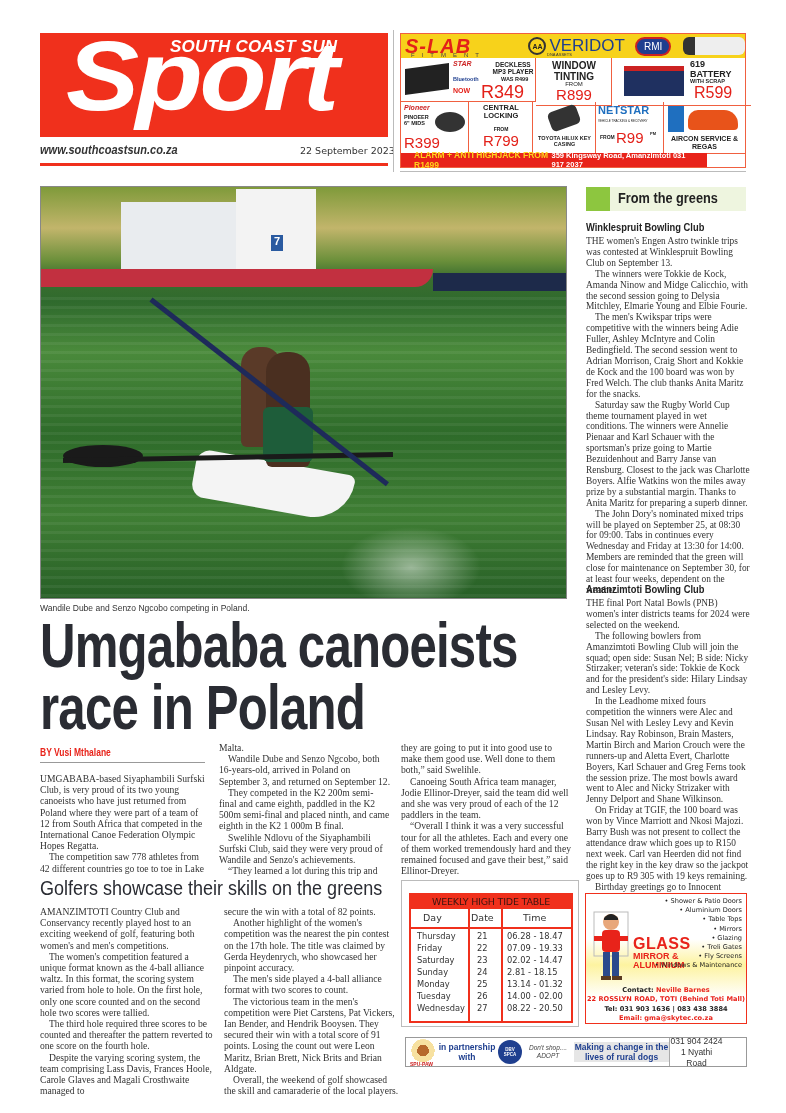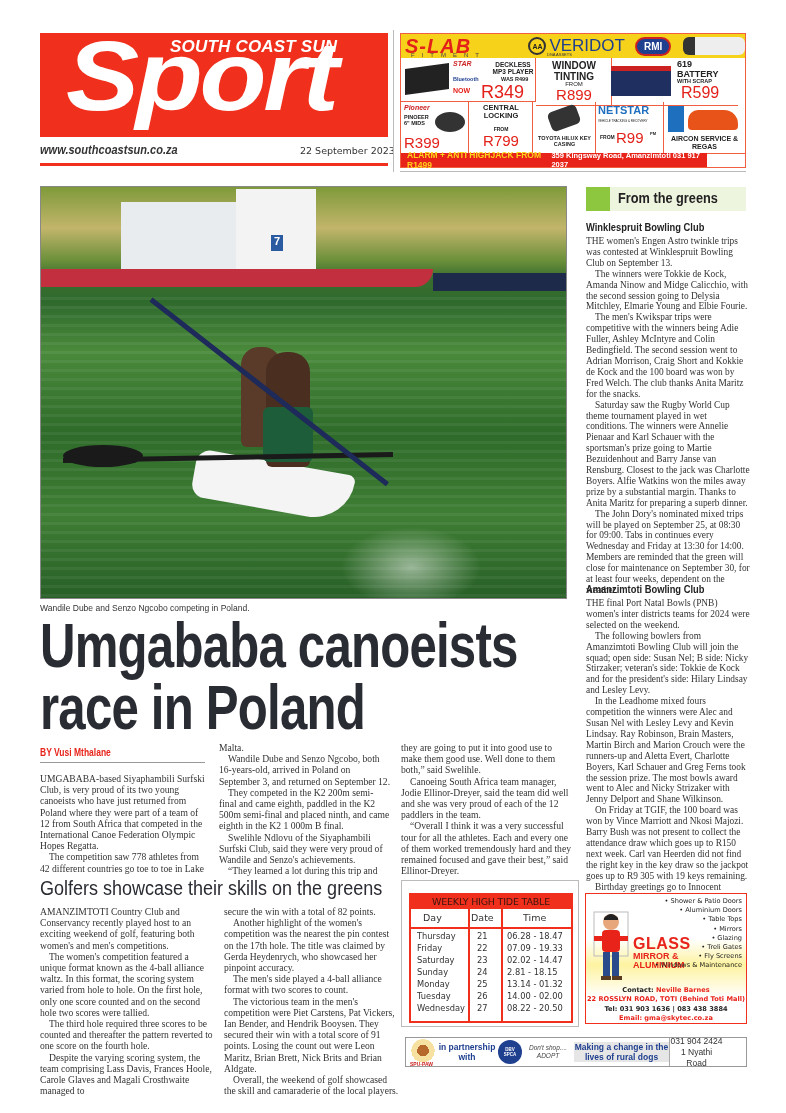--- a/index.html
+++ b/index.html
@@ -17,26 +17,26 @@
   .hrule-top { left: 400px; top: 171px; width: 346px; height: 1px; background: #bbb; }
 
   
   .ad { left: 400px; top: 33px; width: 346px; height: 135px; border: 1px solid #f06040; background: #fff; font-family: "Liberation Sans", sans-serif; }
   .ad-top { position: absolute; left: 0; top: 0; width: 344px; height: 24px; background: #f7d21b; display: flex; align-items: center; }
   .ad-slab { font-weight: bold; font-style: italic; color: #e32019; font-size: 20px; letter-spacing: 1px; margin-left: 4px; width: 108px; }
   .ad-slab-sub { position: absolute; left: 10px; top: 18px; font-size: 6px; letter-spacing: 7px; color: #444; }
   .ad-aa { width: 18px; height: 18px; border-radius: 50%; background: #f7d21b; border: 2px solid #333; font-size: 7px; font-weight: bold; display: flex; align-items: center; justify-content: center; margin-left: 16px; }
   .ad-veridot { font-size: 17px; color: #1f3f8f; margin-left: 3px; font-weight: normal; }
   .ad-veridot-sub { position: absolute; left: 146px; top: 18px; font-size: 4px; color:#333; }
-  .ad-rmi { margin-left: 10px; background: #1f3f8f; color: #fff; font-weight: bold; font-size: 10px; padding: 2px 7px; border-radius: 10px; border: 2px solid #c22; }
+  .ad-rmi { margin-left: 10px; background: #1f3f8f; color: #fff; font-weight: normal; font-size: 10px; padding: 2px 7px; border-radius: 10px; border: 2px solid #c22; }
   .ad-car { margin-left: 12px; width: 62px; height: 18px; background: linear-gradient(90deg,#333 0 20%, #eee 20% 100%); border-radius: 6px; }
   .ad-cell { position: absolute; border-right: 1px solid #f06040; border-bottom: 1px solid #f06040; }
   .ad-price { color: #e32019; font-weight: normal; font-family: "Liberation Sans", sans-serif; line-height: 1; }
   .ad-label { font-weight: bold; color: #222; font-size: 8px; line-height: 1.1; text-align: center; }
-  .ad-bottom { position: absolute; left: 0; bottom: 0; width: 306px; height: 14px; background: #e8231a; display: flex; align-items: center; justify-content: space-between; padding: 0 6px; }
+  .ad-bottom { position: absolute; left: 0; bottom: 0; width: 306px; height: 14px; background: #e8231a; display: flex; align-items: center; justify-content: space-between; padding: 0 13px; }
   .ad-bottom-left { color: #ffd21b; font-weight: bold; font-size: 8.5px; }
   .ad-bottom-right { color: #fff; font-weight: bold; font-size: 7.5px; }
 
   
   .photo { left: 40px; top: 186px; width: 527px; height: 413px; border: 1px solid #888; overflow: hidden;
     background:
       radial-gradient(ellipse 70px 40px at 370px 380px, rgba(255,255,255,0.5), transparent),
       linear-gradient(180deg, #7f9a3a 0%, #c2b56b 10%, #6a8f3a 18%, #3b6e2f 22%, #2f6a2d 28%, #4a8a3b 40%, #2e6b2a 60%, #3f7e34 80%, #275f26 100%); }
   .photo-boat { position: absolute; left: 0; top: 82px; width: 392px; height: 18px; background: #c23040; border-radius: 0 0 20px 0; }
   .photo-cabin { position: absolute; left: 80px; top: 15px; width: 190px; height: 70px; background: #e9ecef; }
@@ -141,21 +141,21 @@
     <div style="position:absolute;left:52px;top:18px;font-size:5.5px;color:#1f3f8f;font-weight:bold;">Bluetooth</div>
     <div style="position:absolute;left:100px;top:18px;font-size:5.5px;font-weight:bold;">WAS R499</div>
     <div style="position:absolute;left:52px;top:29px;font-size:7px;font-weight:bold;color:#e32019;">NOW</div>
     <div class="ad-price" style="position:absolute;left:80px;top:25px;font-size:18px;">R349</div>
   </div>
   <div class="ad-cell" style="left:135px;top:24px;width:76px;height:48px;">
     <div class="ad-label" style="position:absolute;left:0;top:2px;width:76px;font-size:10px;">WINDOW TINTING</div>
     <div style="position:absolute;left:0;top:23px;width:76px;text-align:center;font-size:6px;">FROM</div>
     <div class="ad-price" style="position:absolute;left:0;top:29px;width:76px;text-align:center;font-size:15px;">R899</div>
   </div>
-  <div class="ad-cell" style="left:204px;top:24px;width:133px;height:48px;border-right:none;">
+  <div class="ad-cell" style="left:217px;top:24px;width:133px;height:48px;border-right:none;">
     <div style="position:absolute;left:6px;top:8px;width:60px;height:30px;background:#1f3060;border-top:5px solid #c22;"></div>
     <div class="ad-label" style="position:absolute;left:72px;top:2px;width:58px;font-size:9px;text-align:left;">619 BATTERY</div>
     <div style="position:absolute;left:72px;top:20px;font-size:5.5px;font-weight:bold;">WITH SCRAP</div>
     <div class="ad-price" style="position:absolute;left:76px;top:27px;font-size:16px;">R599</div>
   </div>
 
   <div class="ad-cell" style="left:0;top:68px;width:68px;height:52px;">
     <div style="position:absolute;left:3px;top:2px;font-size:7px;font-style:italic;font-weight:bold;color:#c22;">Pioneer</div>
     <div style="position:absolute;left:3px;top:12px;font-size:5.5px;font-weight:bold;width:30px;">PINOEER 6" MIDS</div>
     <div style="position:absolute;left:34px;top:10px;width:30px;height:20px;border-radius:50%;background:#333;"></div>

